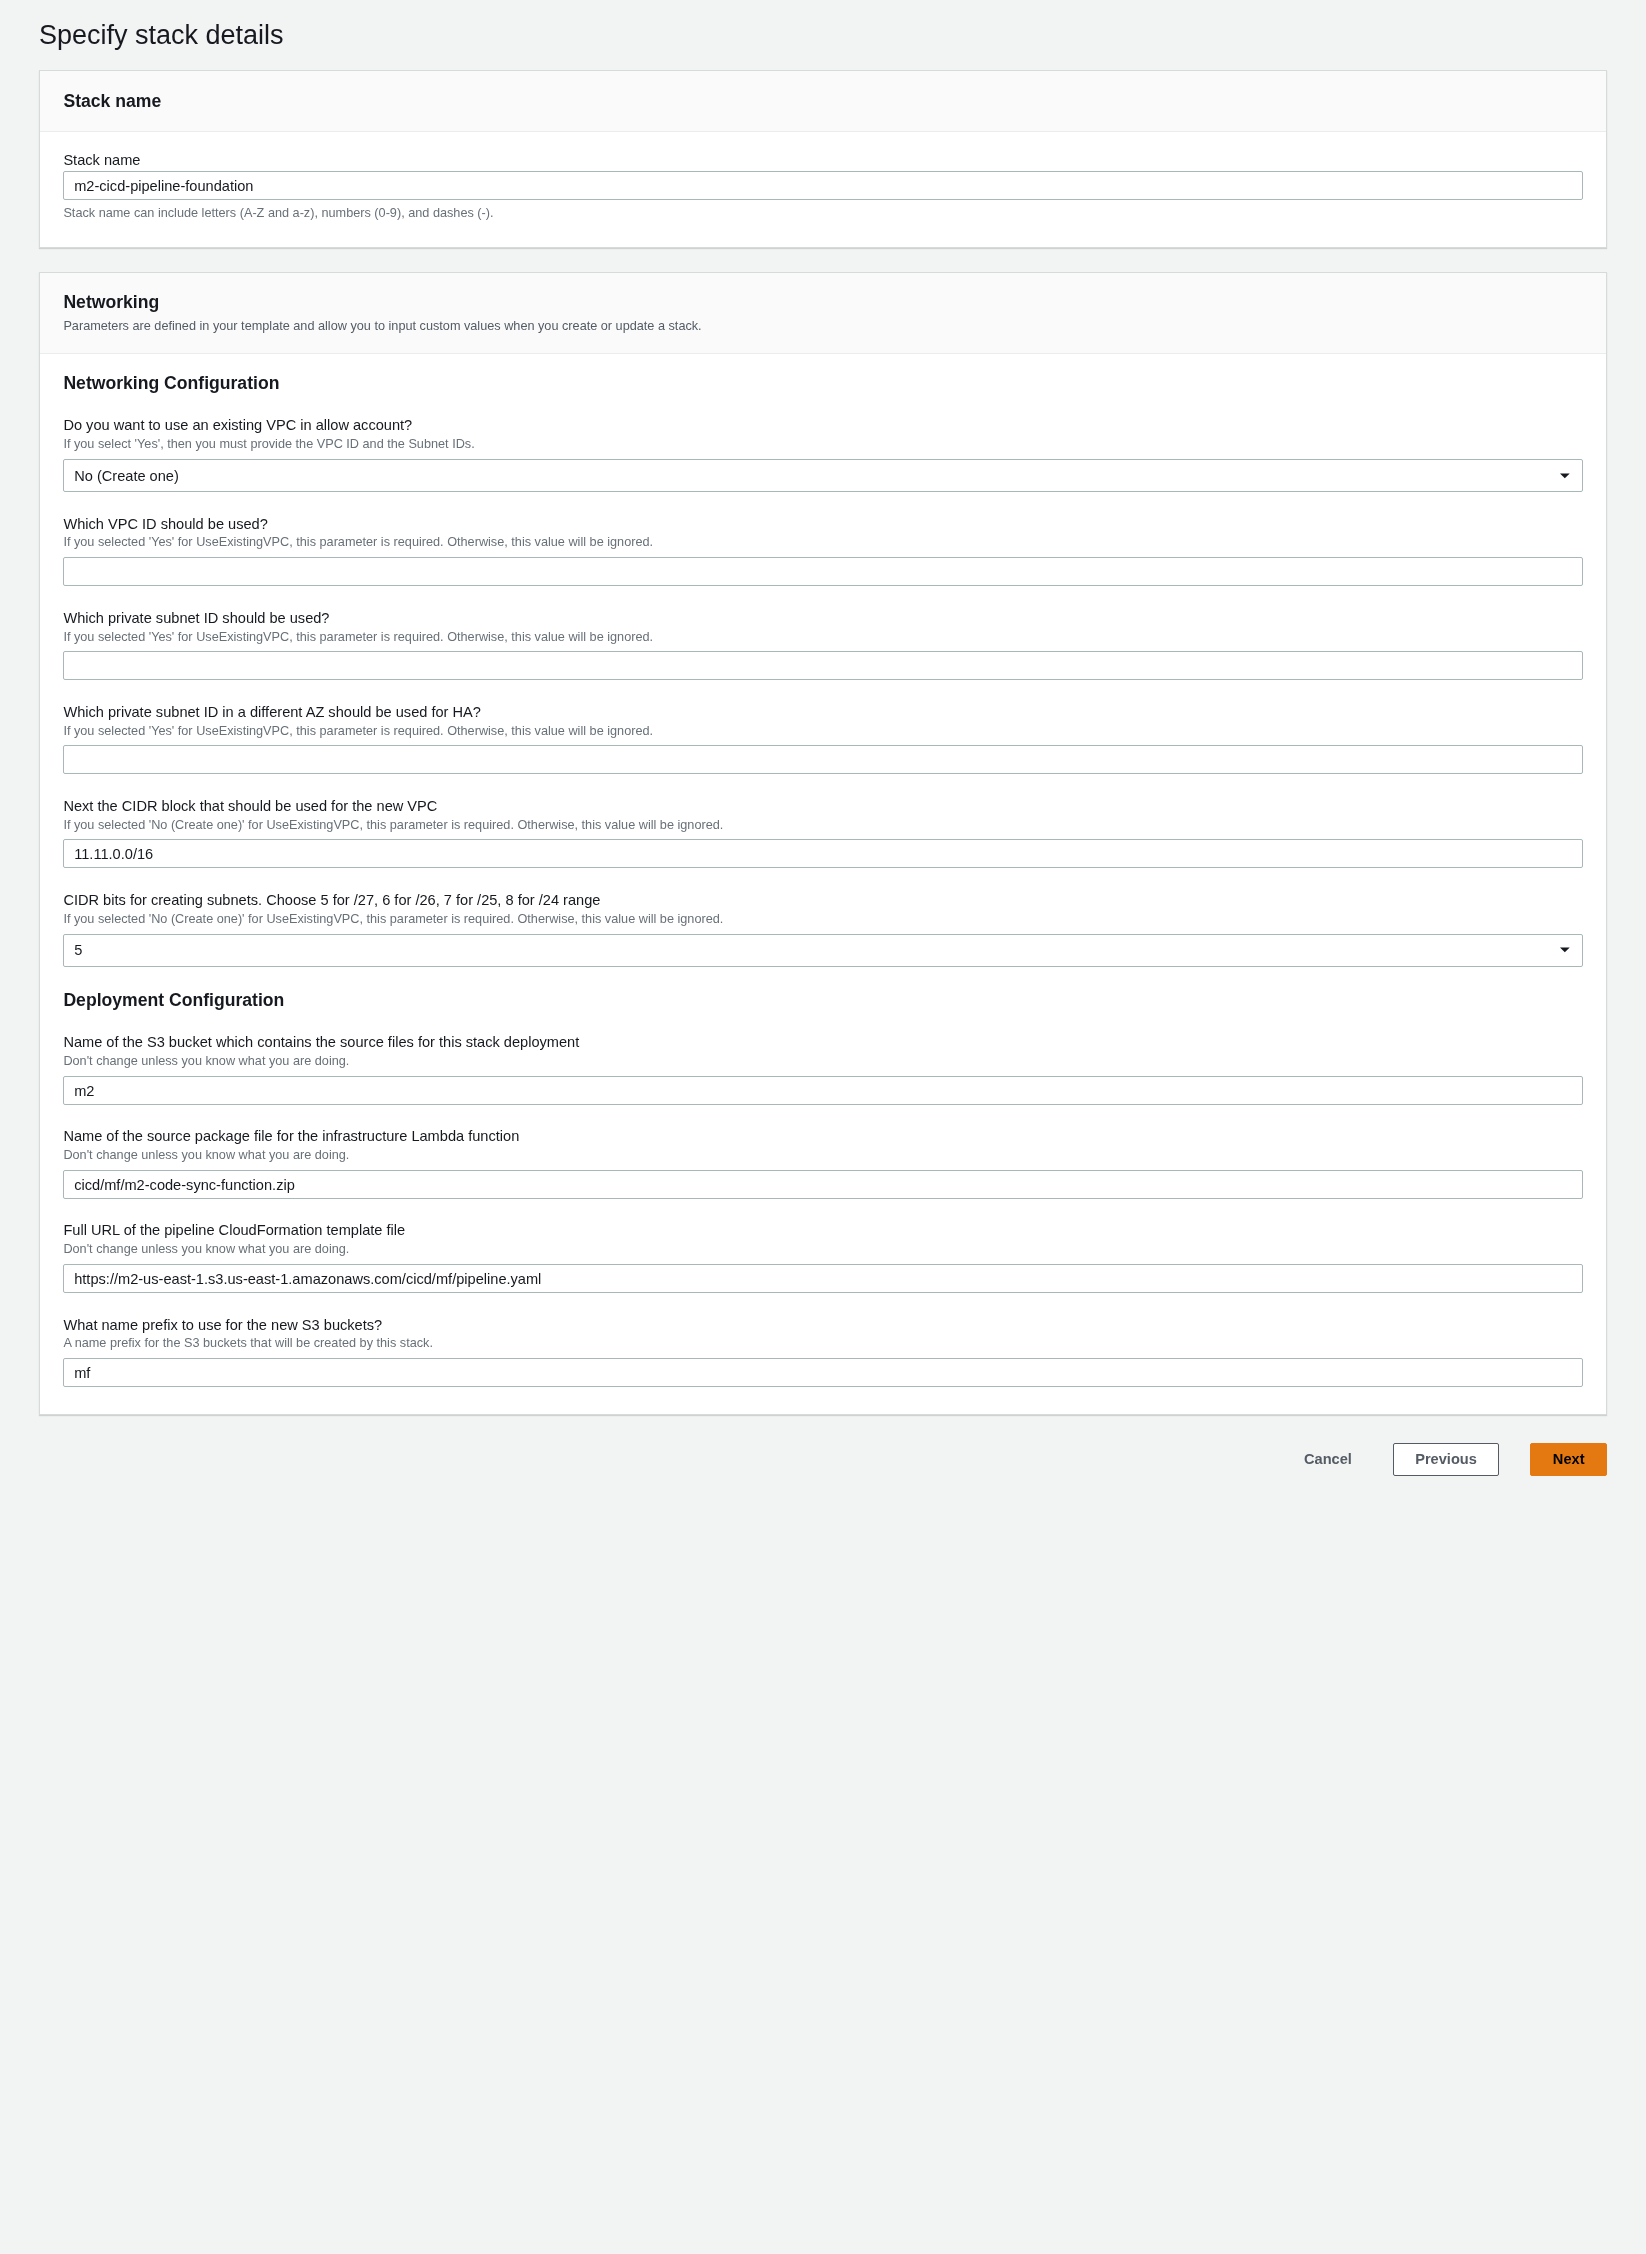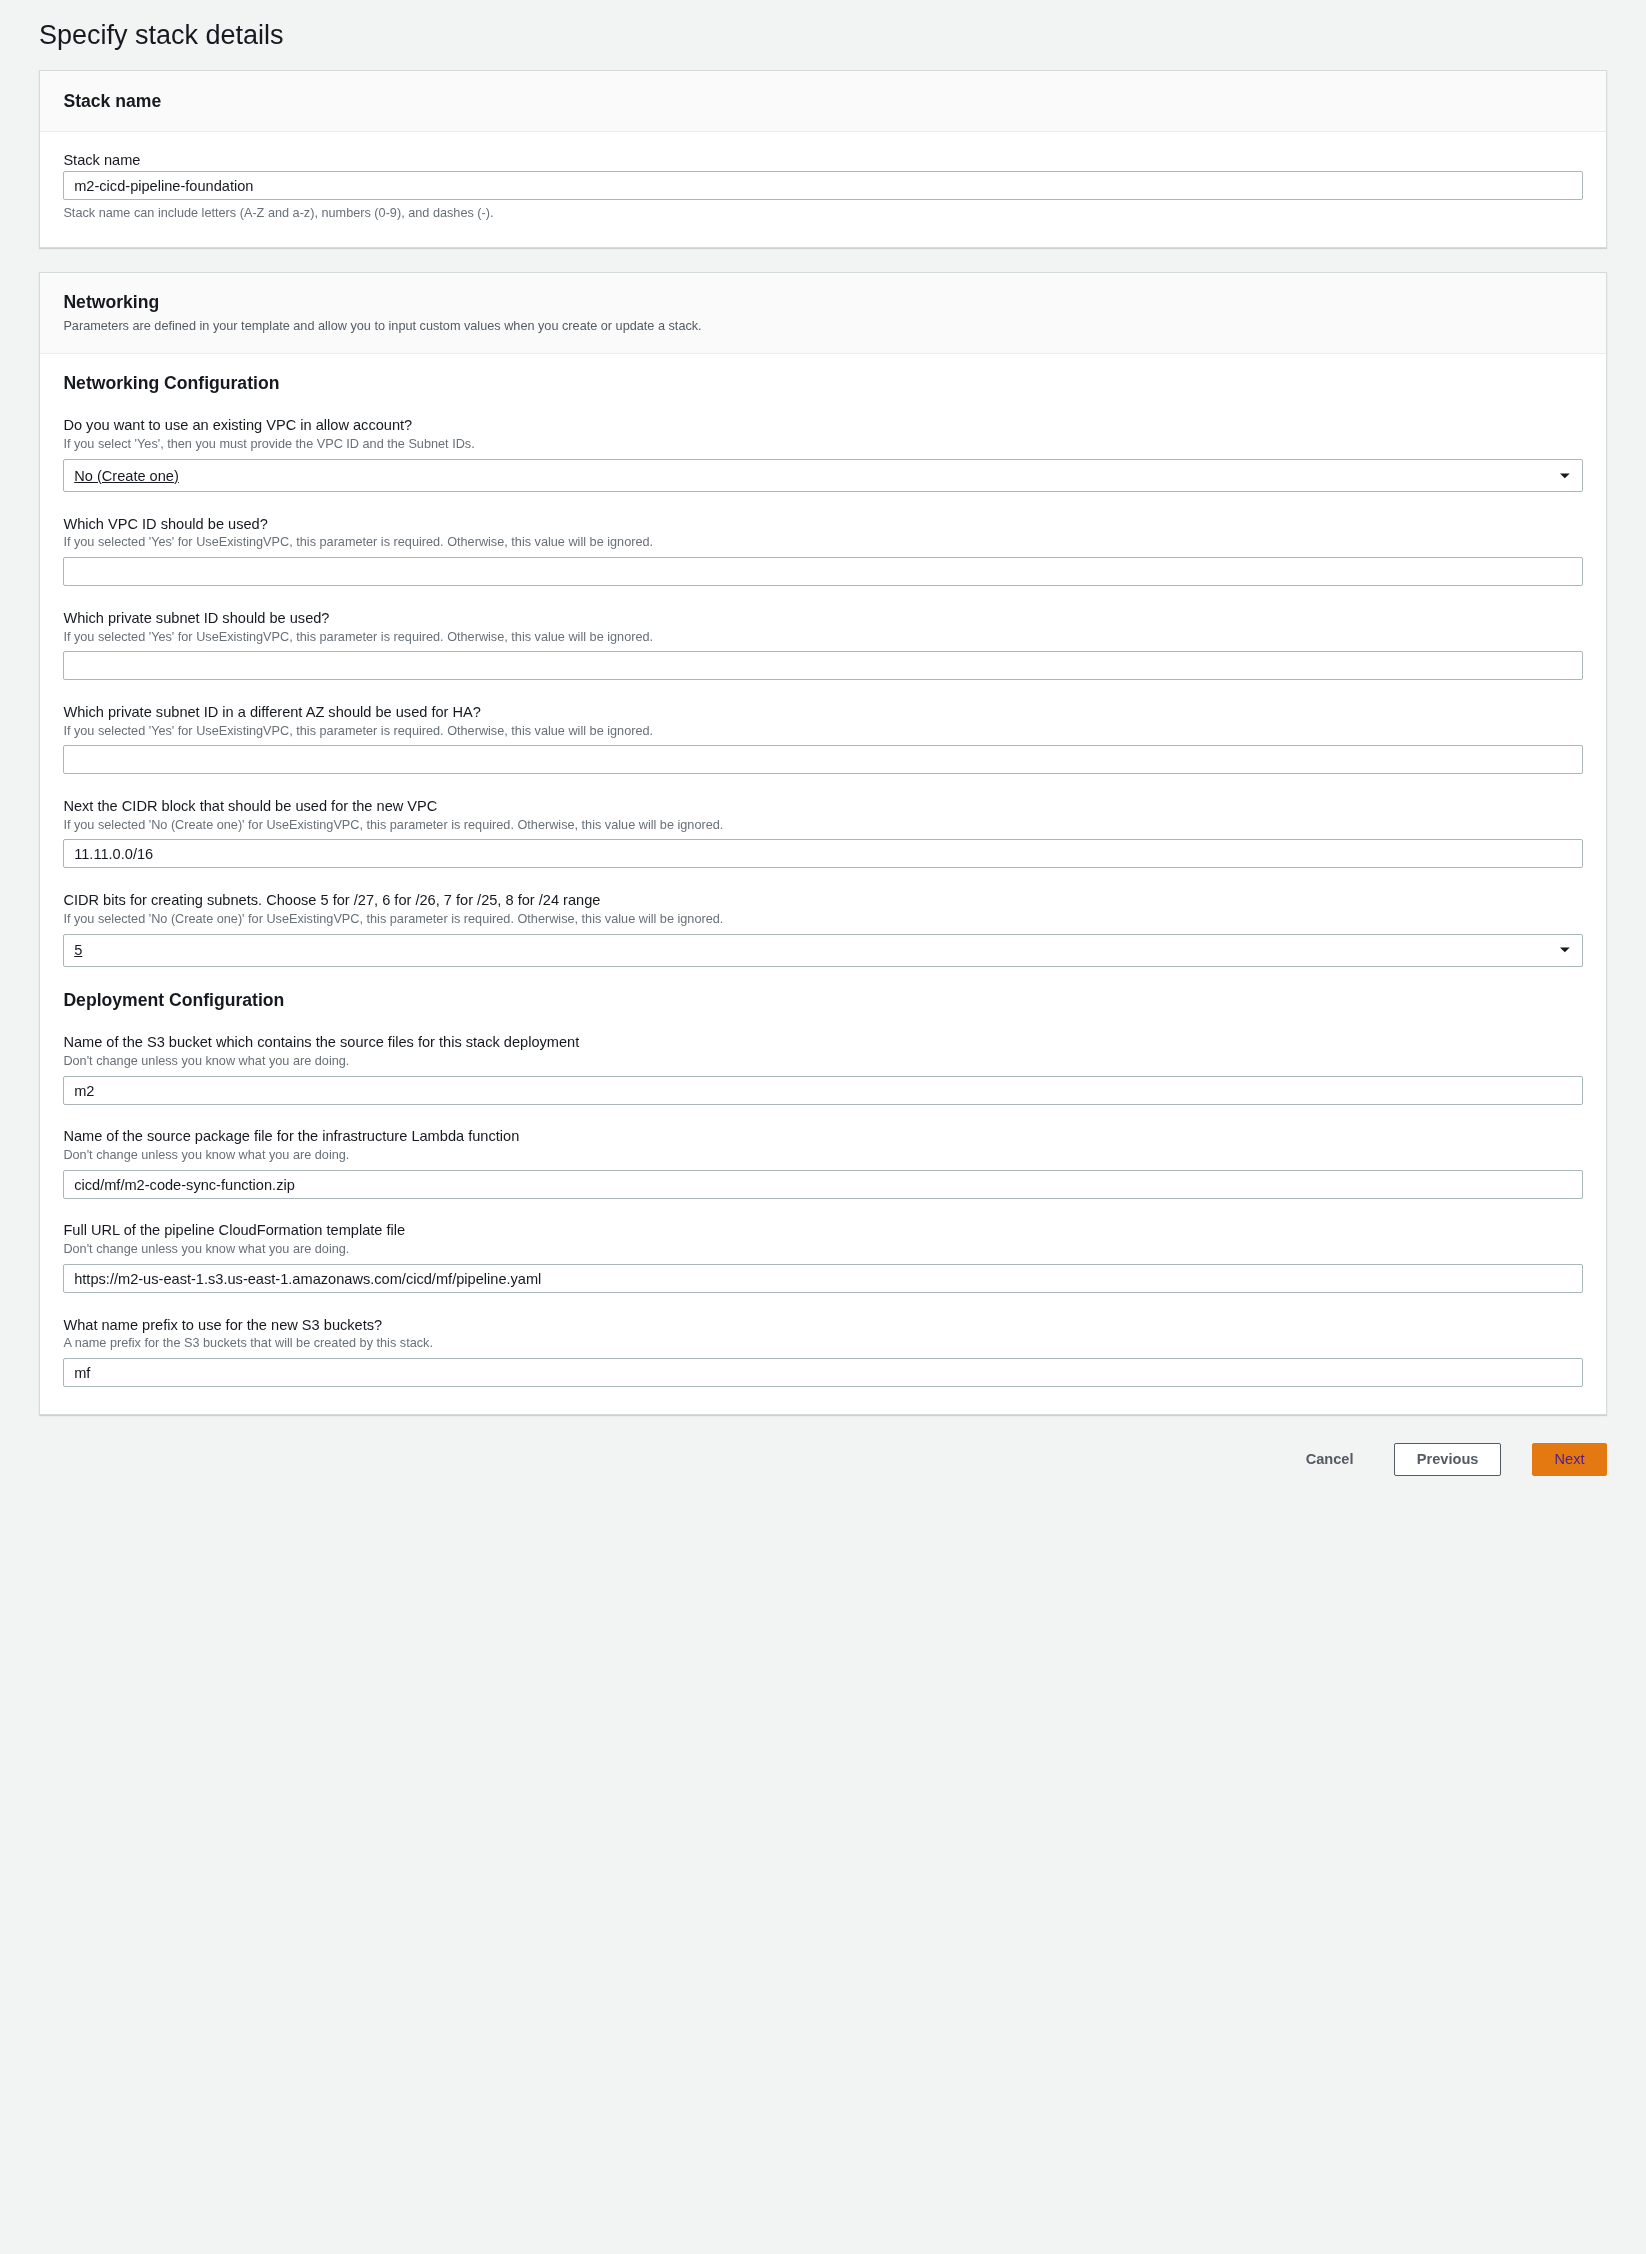--- a/index.html
+++ b/index.html
@@ -93,21 +93,20 @@
       padding: 5.9px 35px 5.9px 9.8px;
       font-size: 14.6px;
       border: 1px solid #aab7b8;
       border-radius: 2px;
       background: #fff;
       color: #16191f;
       height: 33px;
       display: flex;
       align-items: center;
       cursor: pointer;
-      text-decoration: underline;
     }
     .select-caret {
       position: absolute;
       right: 11.7px;
       top: 50%;
       transform: translateY(-50%);
       pointer-events: none;
     }
     .section-heading.secondary {
       margin-top: 7.8px;
@@ -134,23 +133,23 @@
       color: #545b64;
       font-size: 14.6px;
       font-weight: 700;
       cursor: pointer;
       padding: 7.8px 21.5px;
       border-radius: 2px;
     }
     .btn-primary {
       background: #e47911;
       border: 1px solid #e47911;
-      color: #4c1d95;
-      font-size: 14.6px;
-      font-weight: 400;
+      color: #000000;
+      font-size: 14.6px;
+      font-weight: 700;
       cursor: pointer;
       padding: 7.8px 21.5px;
       border-radius: 2px;
       text-align: center;
     }
   </style>
 </head>
 <body>
 
 <h1 class="page-title">Specify stack details</h1>

